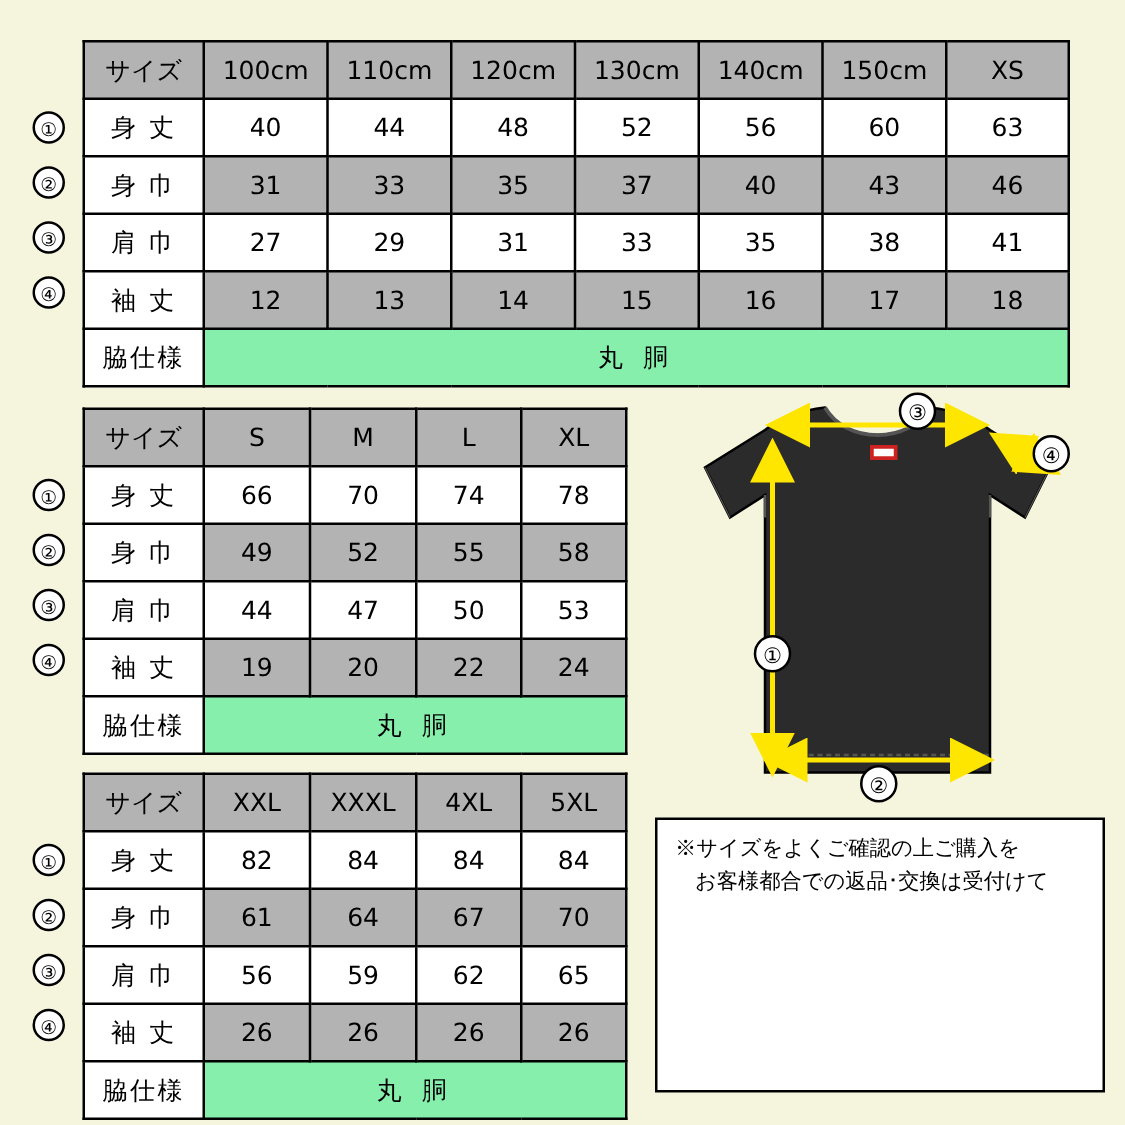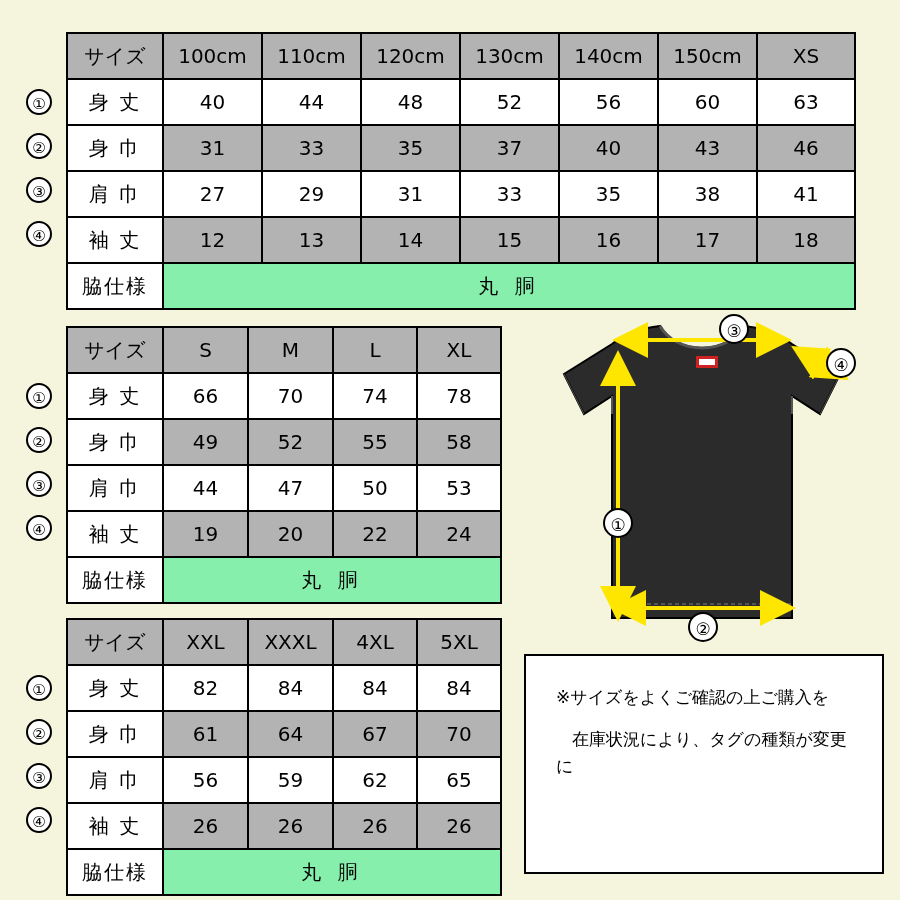--- a/index.html
+++ b/index.html
@@ -111,24 +111,25 @@
     left: 524px;
     top: 654px;
     width: 360px;
     height: 220px;
     border: 2px solid #000;
     background: #ffffff;
     box-sizing: border-box;
     padding: 12px 12px 10px 14px;
   }
   #note-box p {
-    margin: 16px;
+    margin: 0;
     font-size: 17px;
     line-height: 1.55;
     letter-spacing: 0px;
+    font-family: Liberation Mono, monospace;
   }
   #note-box p.indent {
     text-indent: 16px;
   }
 
   .marker {
     position: absolute;
     width: 30px;
     height: 30px;
     border: 2px solid #000;
@@ -383,16 +384,16 @@
     </svg>
 
     <span class="marker" style="left:199px; top:-4px;">③</span>
     <span class="marker" style="left:306px; top:30px;">④</span>
     <span class="marker" style="left:83px; top:190px;">①</span>
     <span class="marker" style="left:168px; top:294px;">②</span>
   </div>
 
   <div id="note-box">
     <p>※サイズをよくご確認の上ご購入を</p>
-    <p class="indent">在庫状況により、タグの種類が変更に</p>
+    <p class="indent">お客様都合での返品･交換は受付けて</p>
   </div>
 
 </div>
 
 </body></html>

